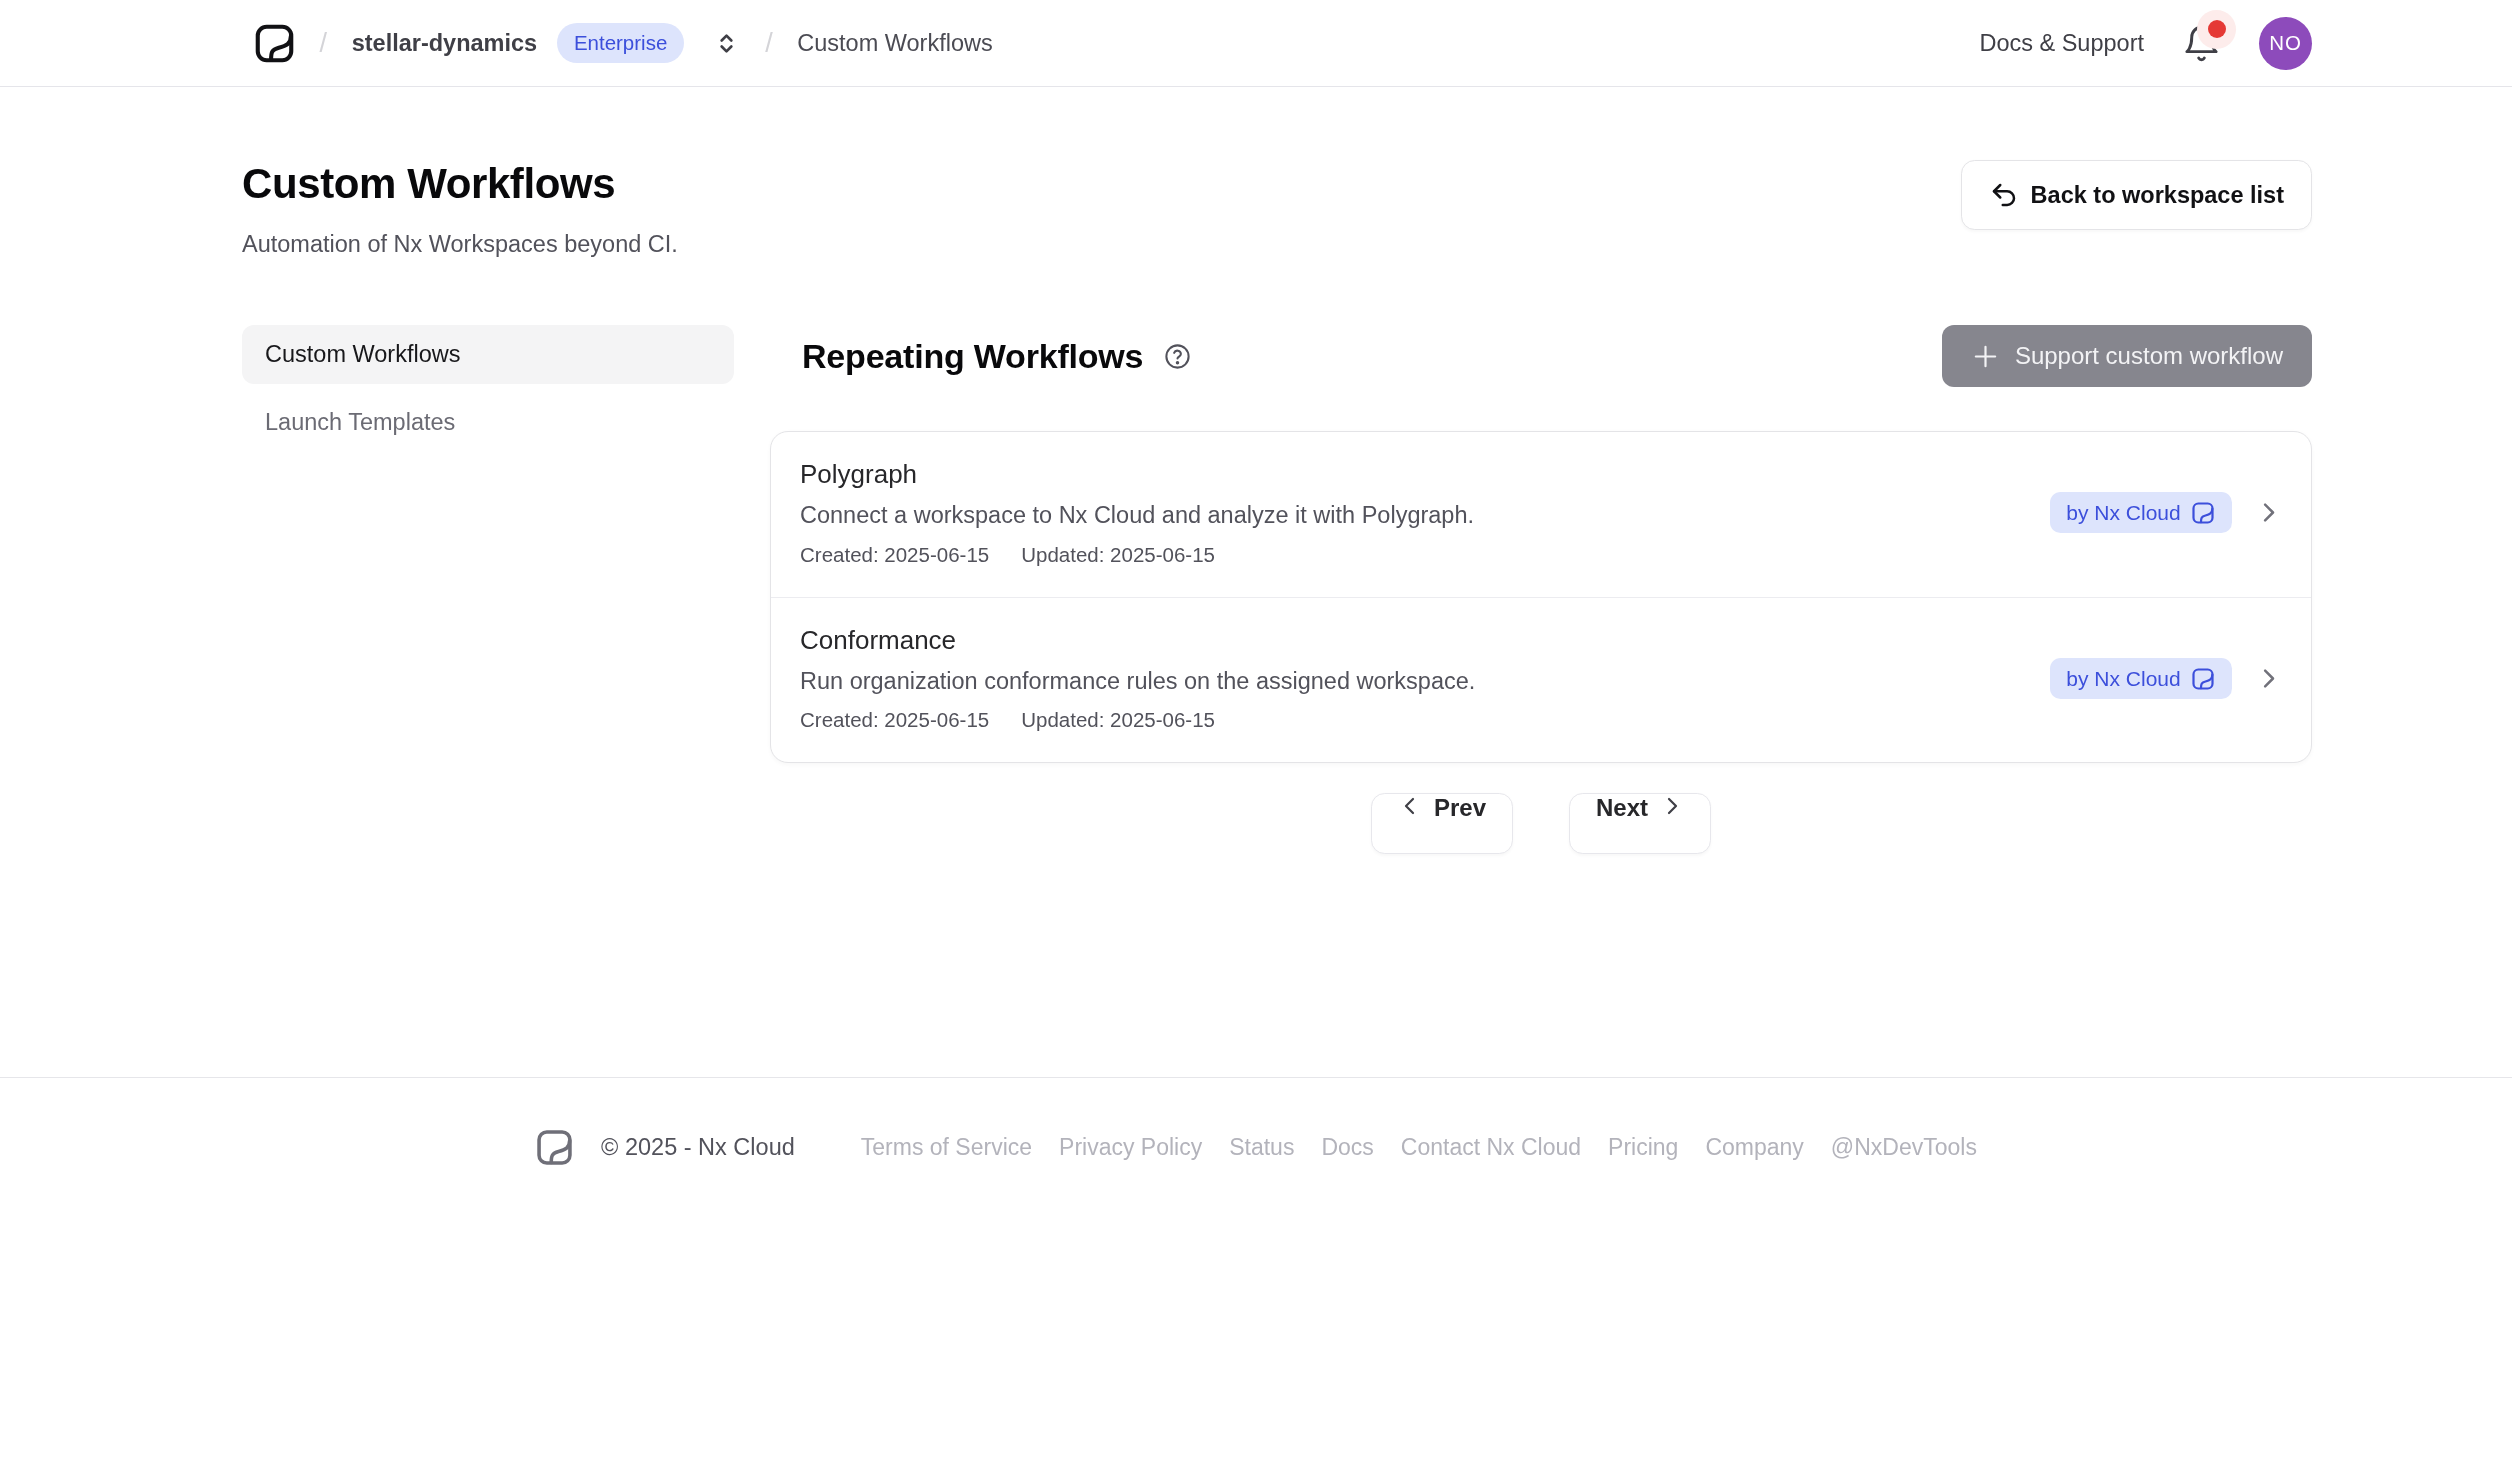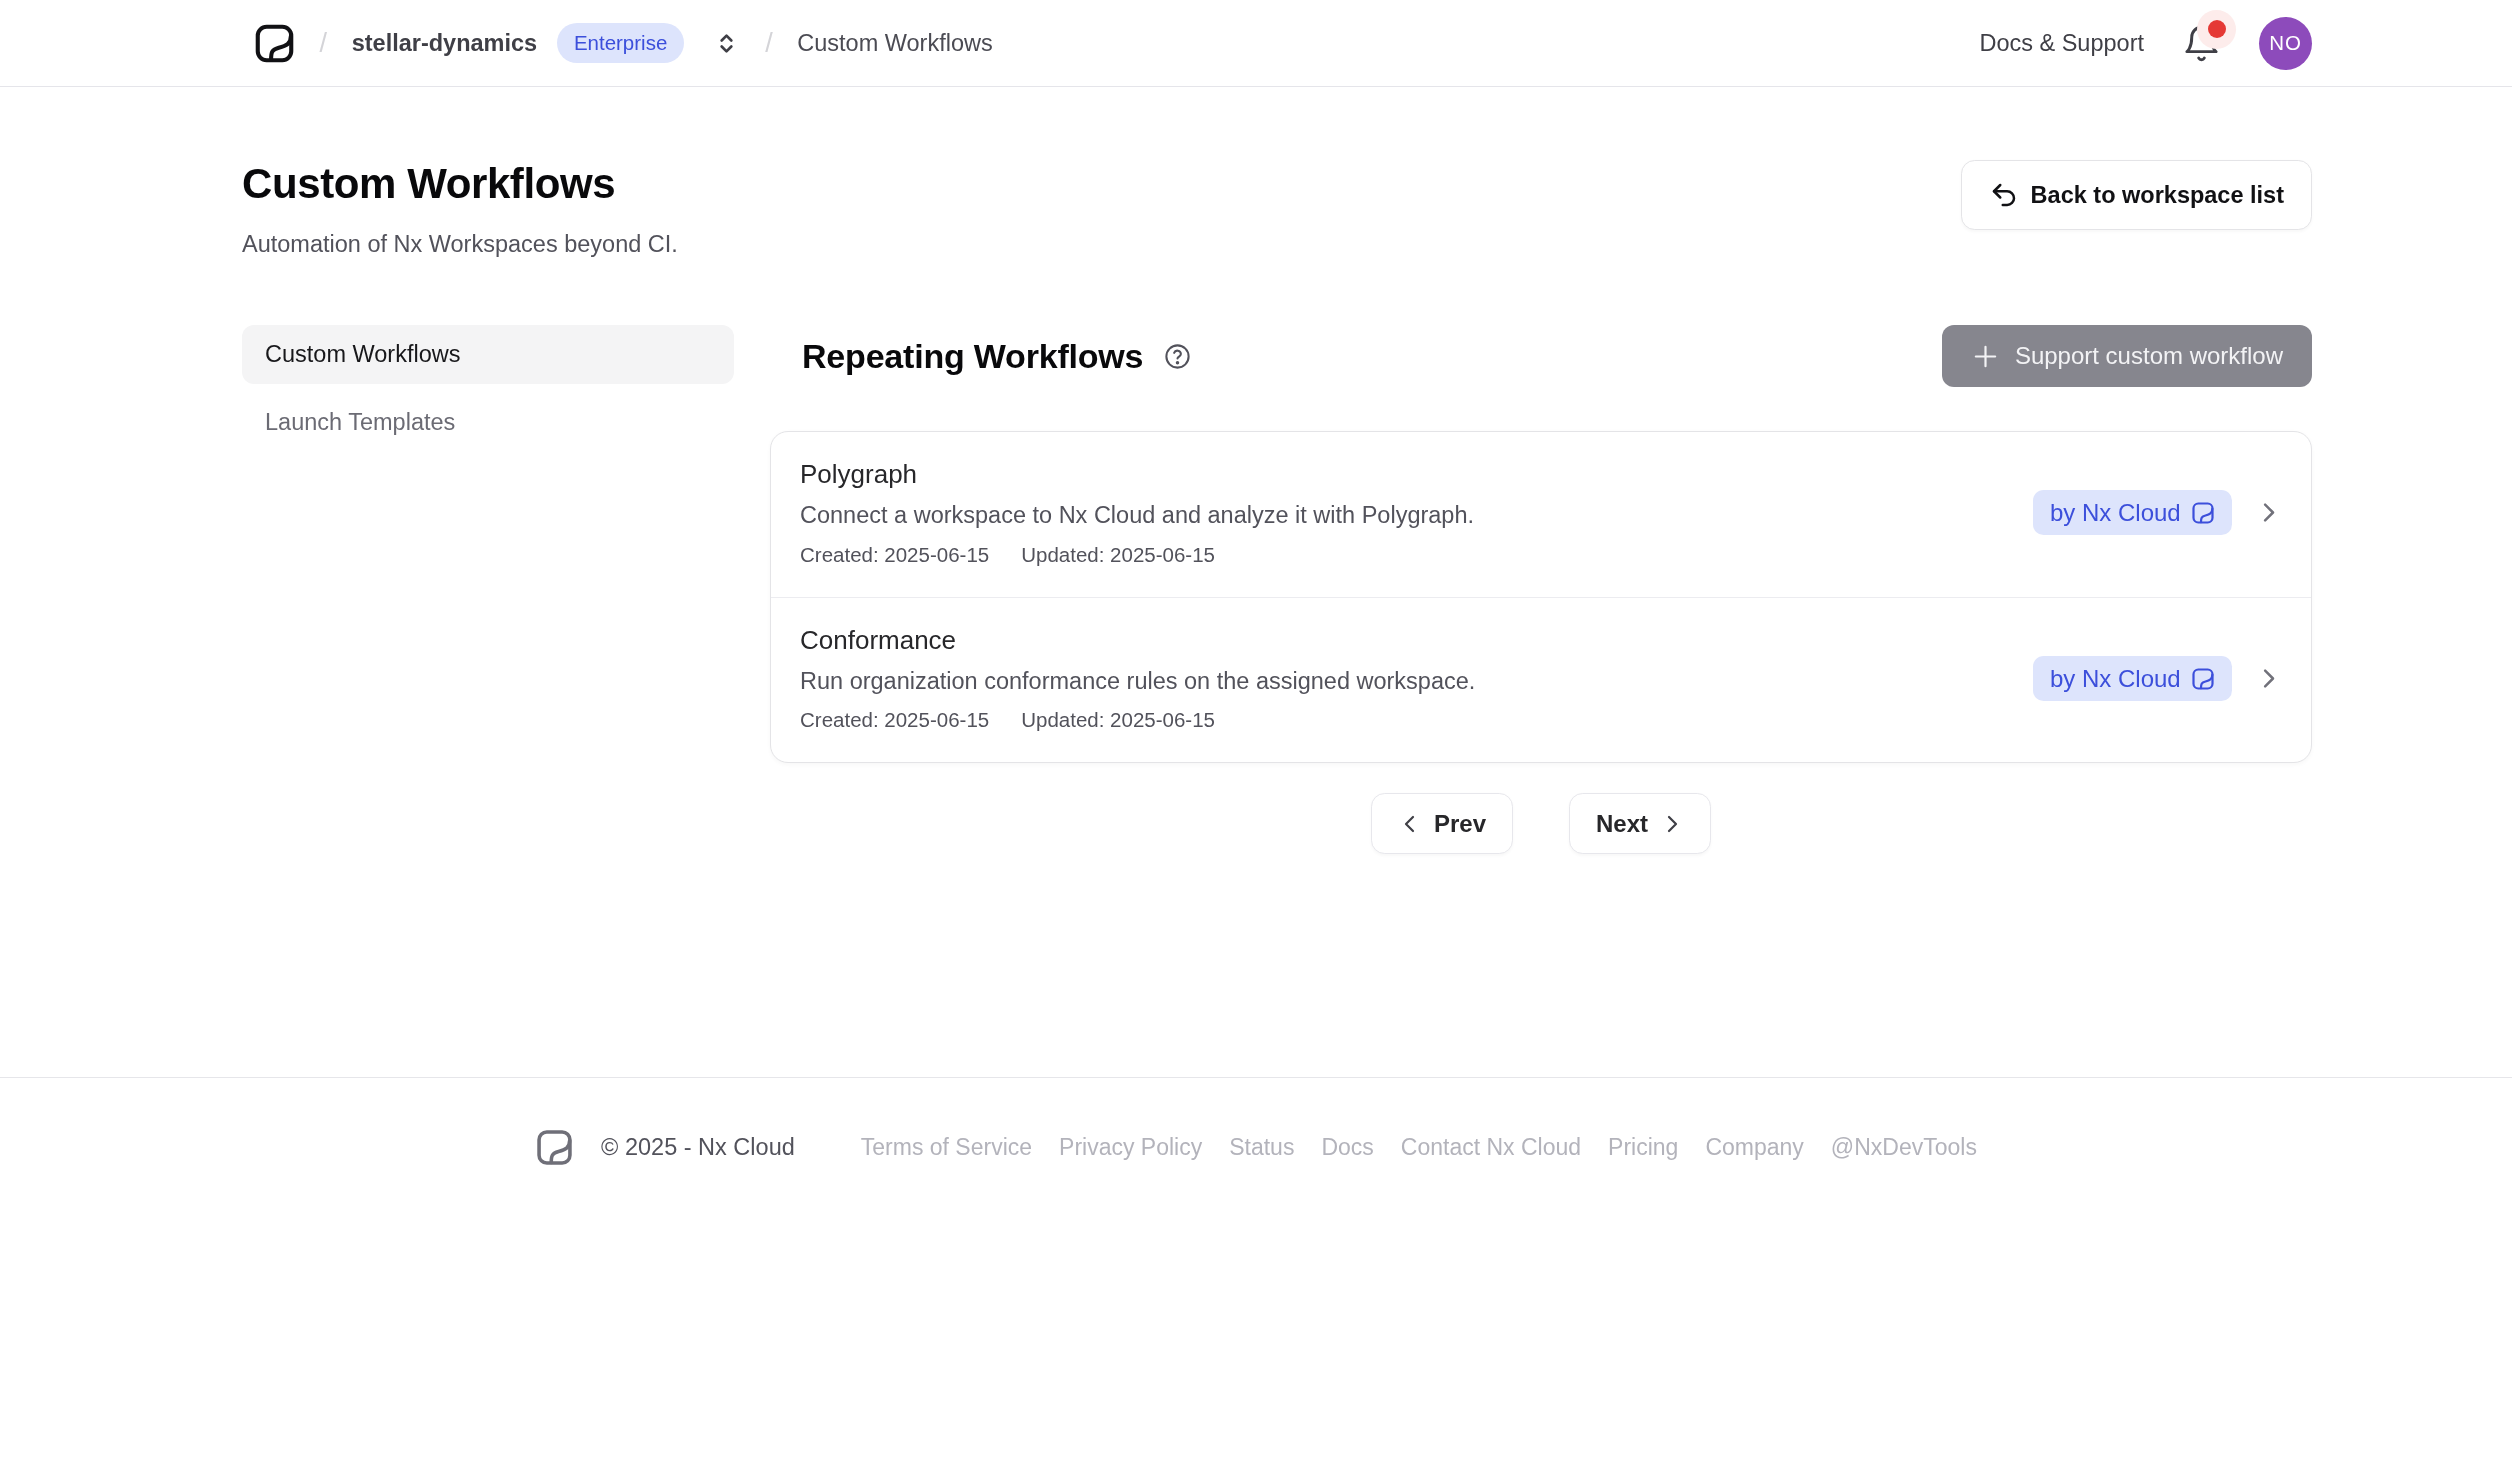--- a/index.html
+++ b/index.html
@@ -99,29 +99,29 @@
     padding:27px 29px 30px 29px; cursor:pointer;
   }
   .wf-row + .wf-row { border-top:1.5px solid #ececf0; }
   .wf-name { font-size:26px; font-weight:500; color:#27272a; }
   .wf-desc { font-size:23.5px; color:#52525b; margin-top:12px; }
   .wf-dates { font-size:20.5px; color:#52525b; margin-top:13.7px; display:flex; gap:32px; }
   .wf-right { display:flex; align-items:center; gap:23px; }
   .badge-nx {
     display:flex; align-items:center; gap:10.6px;
     background:var(--badge-bg,#dde4fc); color:var(--accent-blue,#3c4fdb);
-    font-size:24px; padding:8.4px 16.7px; border-radius:10.6px; cursor:pointer;
+    font-size:21px; padding:8.4px 16.7px; border-radius:10.6px; cursor:pointer;
   }
   .badge-nx svg { width:24px; height:24px; }
   .row-chevron { width:27px; height:27px; color:#71717a; }
 
   
   .pagination { display:flex; justify-content:center; gap:56px; margin-top:30px; }
   .page-btn {
-    display:flex; align-items:center; gap:12px;
+    display:flex; align-items:flex-start; gap:12px;
     height:61px; padding:0 26px;
     background:#fff; border:1.5px solid #e7e7ec; border-radius:13.7px;
     font-family:inherit; font-size:24px; font-weight:600; color:#27272a;
     cursor:pointer; box-shadow:0 1.5px 3px rgba(0,0,0,0.03);
   }
   .page-btn svg { width:24px; height:24px; color:#3f3f46; }
 
   
   .footer { margin-top:223px; border-top:1.5px solid #e6e6ea; padding-top:50px; }
   .footer-inner { display:flex; align-items:center; justify-content:center; gap:27px; }

